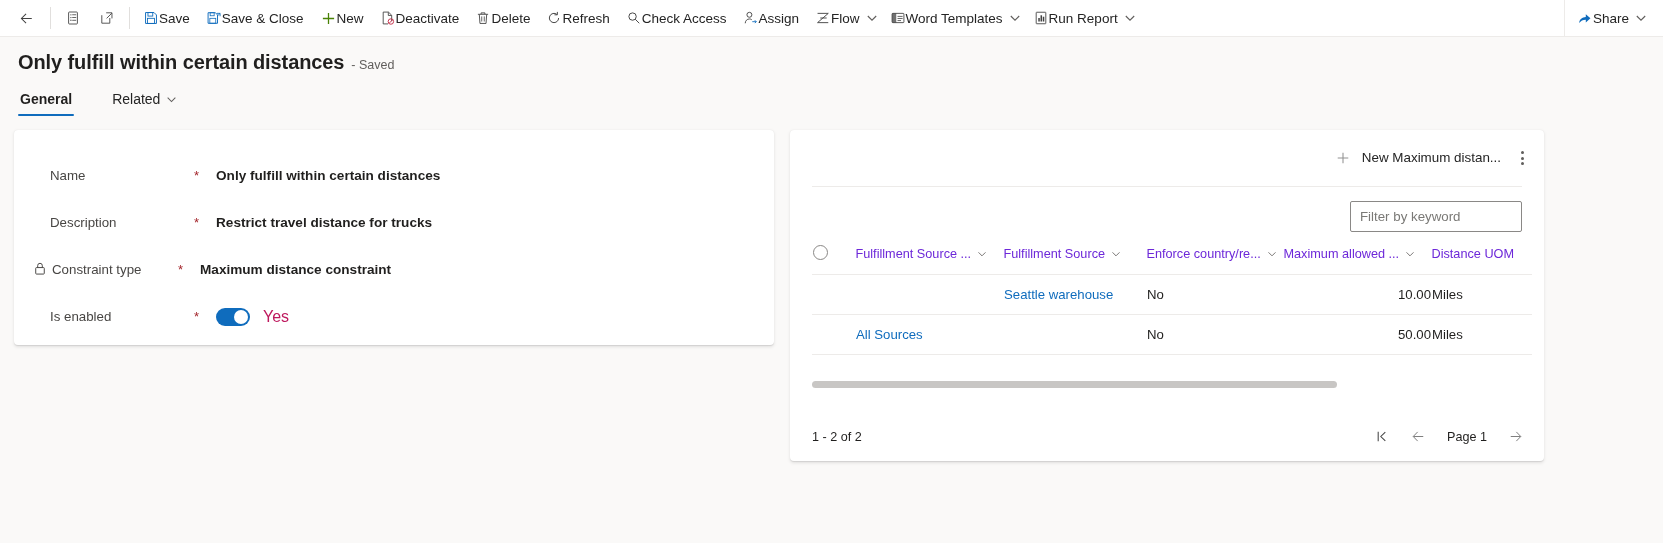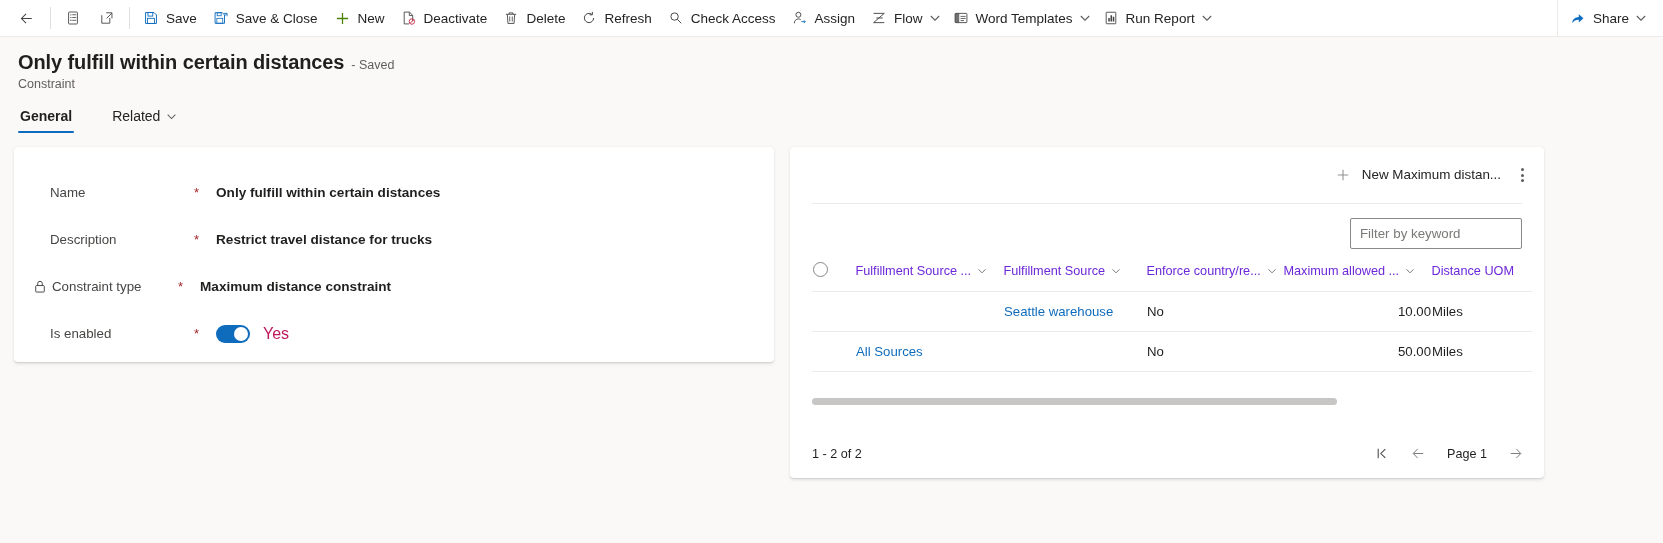--- a/index.html
+++ b/index.html
@@ -25,21 +25,21 @@
   }
   .cmd-btn {
     display: flex; align-items: center;
     height: 29px;
     padding: 0 8px;
     font-size: 13.5px;
     color: #242424;
     white-space: nowrap;
     cursor: pointer;
     border-radius: 2px;
-    gap: 7px;
+    gap: 0;
   }
   .cmd-label { line-height: 1; padding-top: 1px; }
   .cmd-sep {
     width: 1px; height: 22px; background: #e1dfdd; margin: 0 5px;
   }
   .ico { display: inline-flex; align-items: center; justify-content: center; flex: 0 0 auto; }
   .chev {
     display: inline-flex; align-items: center; justify-content: center;
     width: 20px; height: 29px; cursor: pointer; color: #605e5c;
   }
@@ -71,21 +71,21 @@
   .card {
     background: #ffffff;
     border-radius: 4px;
     box-shadow: 0 0.3px 0.9px rgba(0,0,0,0.08), 0 1.6px 3.6px rgba(0,0,0,0.10);
   }
   .left-card { width: 760px; height: 215px; padding: 22px 0 0 0; }
 
   .field-row { display: flex; align-items: center; height: 47px; padding-left: 36px; }
   .field-label {
     width: 144px; font-size: 13.3px; color: #484644;
-    display: flex; align-items: center; gap: 6px;
+    display: flex; align-items: flex-start; gap: 6px;
   }
   .req { color: #a4262c; font-size: 13px; width: 22px; flex: 0 0 auto; }
   .field-value { font-size: 13.6px; color: #201f1e; font-weight: bold; }
 
   .toggle-wrap { display: flex; align-items: center; gap: 13px; }
   .toggle {
     width: 34px; height: 18px; border-radius: 10px; background: #0f6cbd;
     position: relative; cursor: pointer;
   }
   .toggle .knob {
@@ -355,21 +355,20 @@
           </svg>
       </div>
     </div>
   </div>
 
   <div class="head">
     <div class="title-row">
       <div class="rec-title">Only fulfill within certain distances</div>
       <div class="saved">- Saved</div>
     </div>
-    <div class="subtitle">Constraint</div>
 
     <div class="tabs">
       <div class="tab active">
         <span>General</span>
       </div>
       <div class="tab tab-with-chev">
         <span>Related</span>
         <span class="ico">
           <svg width="11" height="11" viewBox="0 0 12 12">
               <path d="M1.8 4L6 8.2 10.2 4" fill="none" stroke="#605e5c" stroke-width="1.1"></path>

